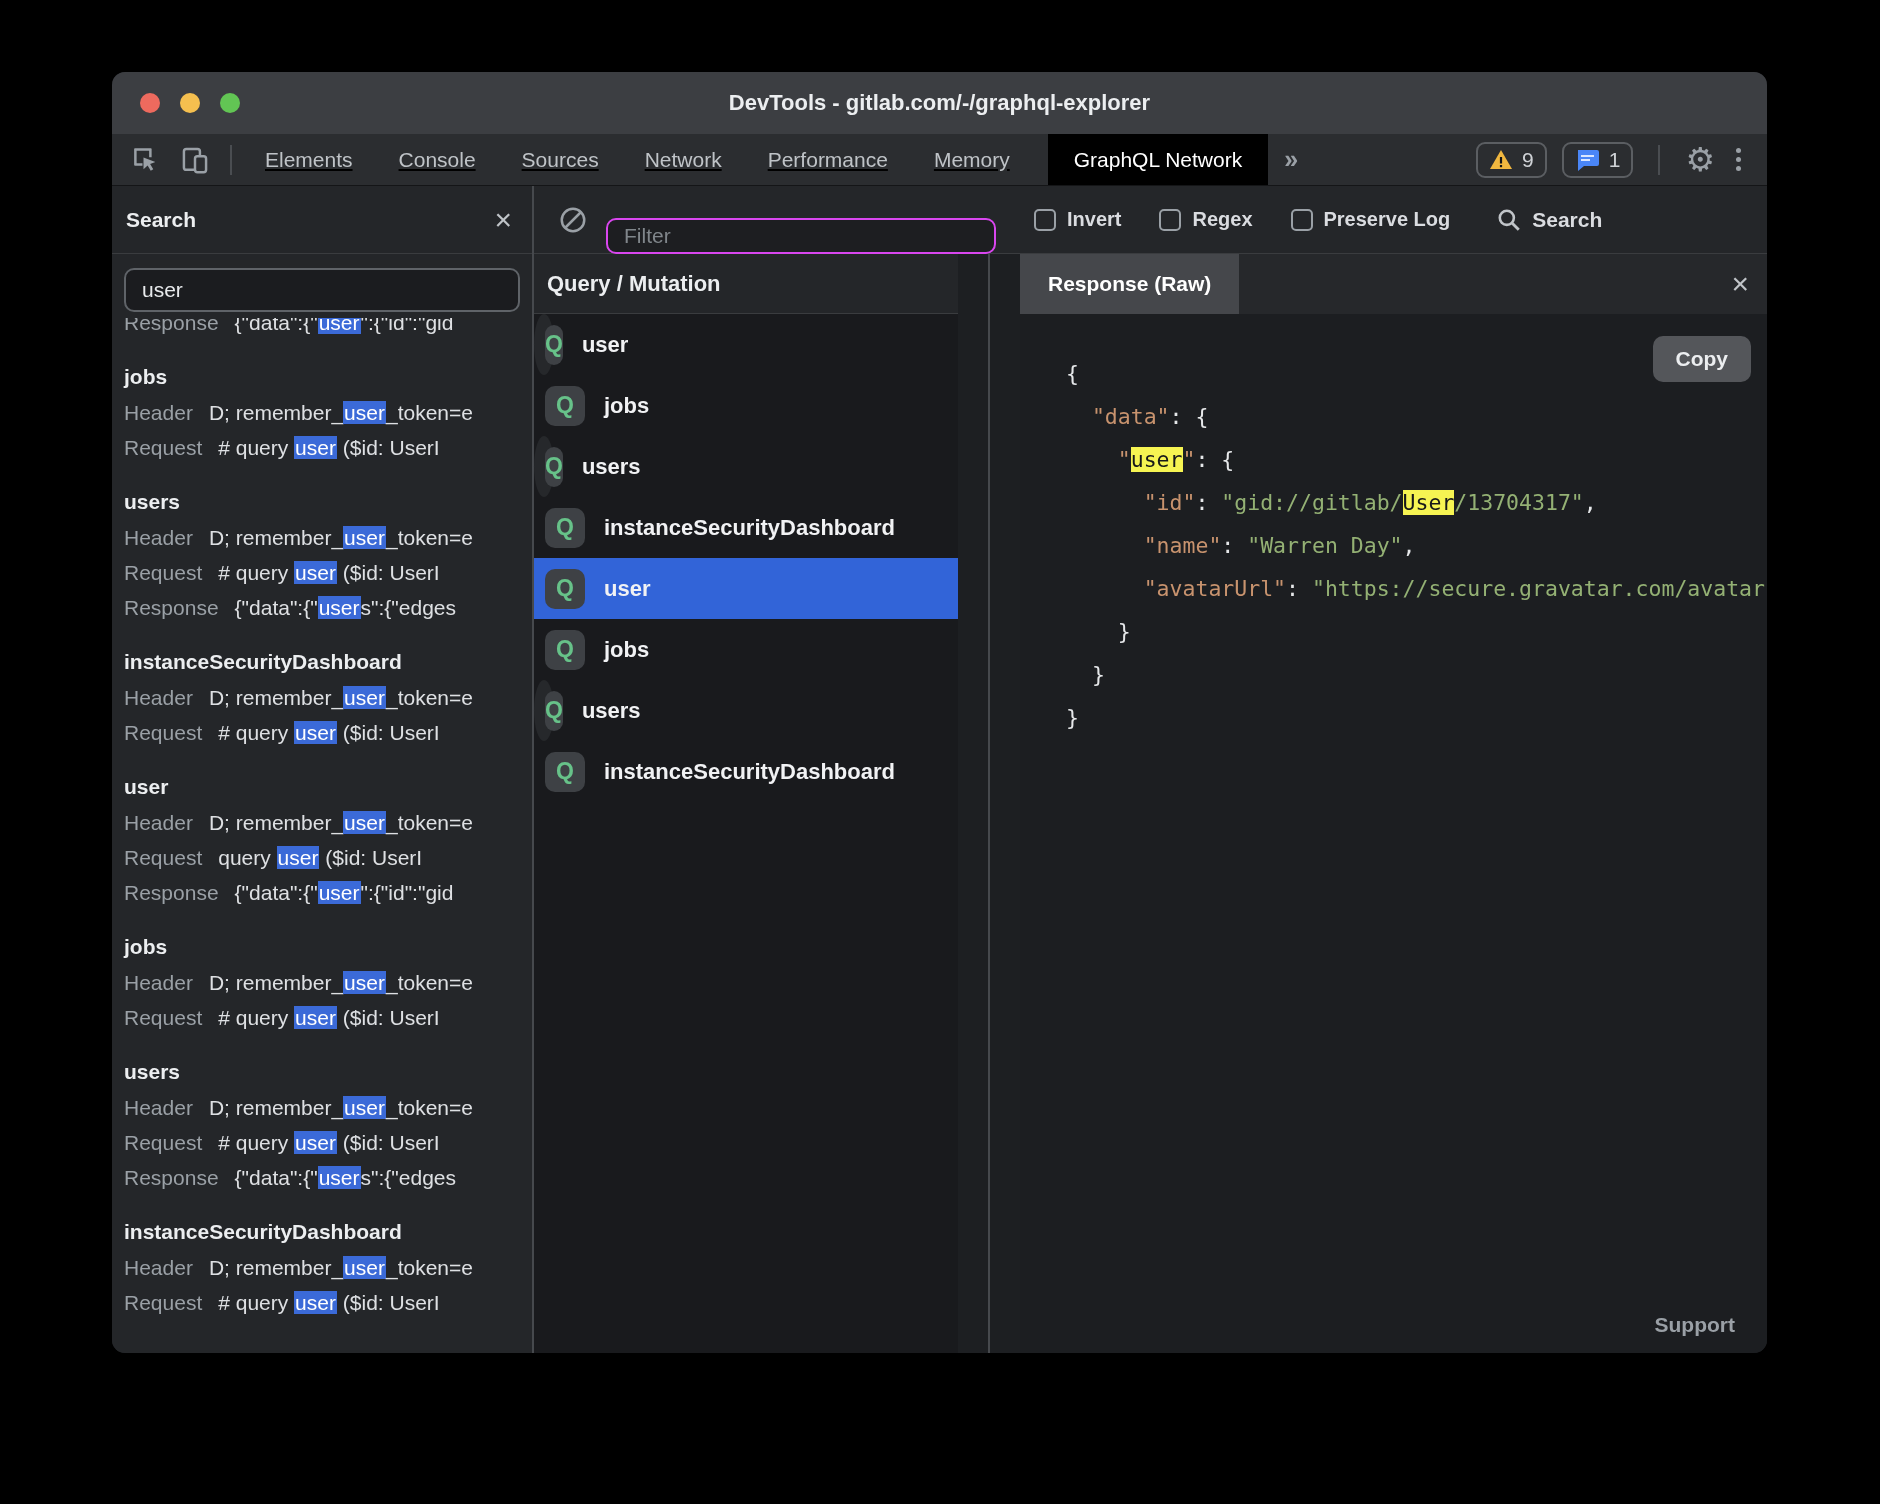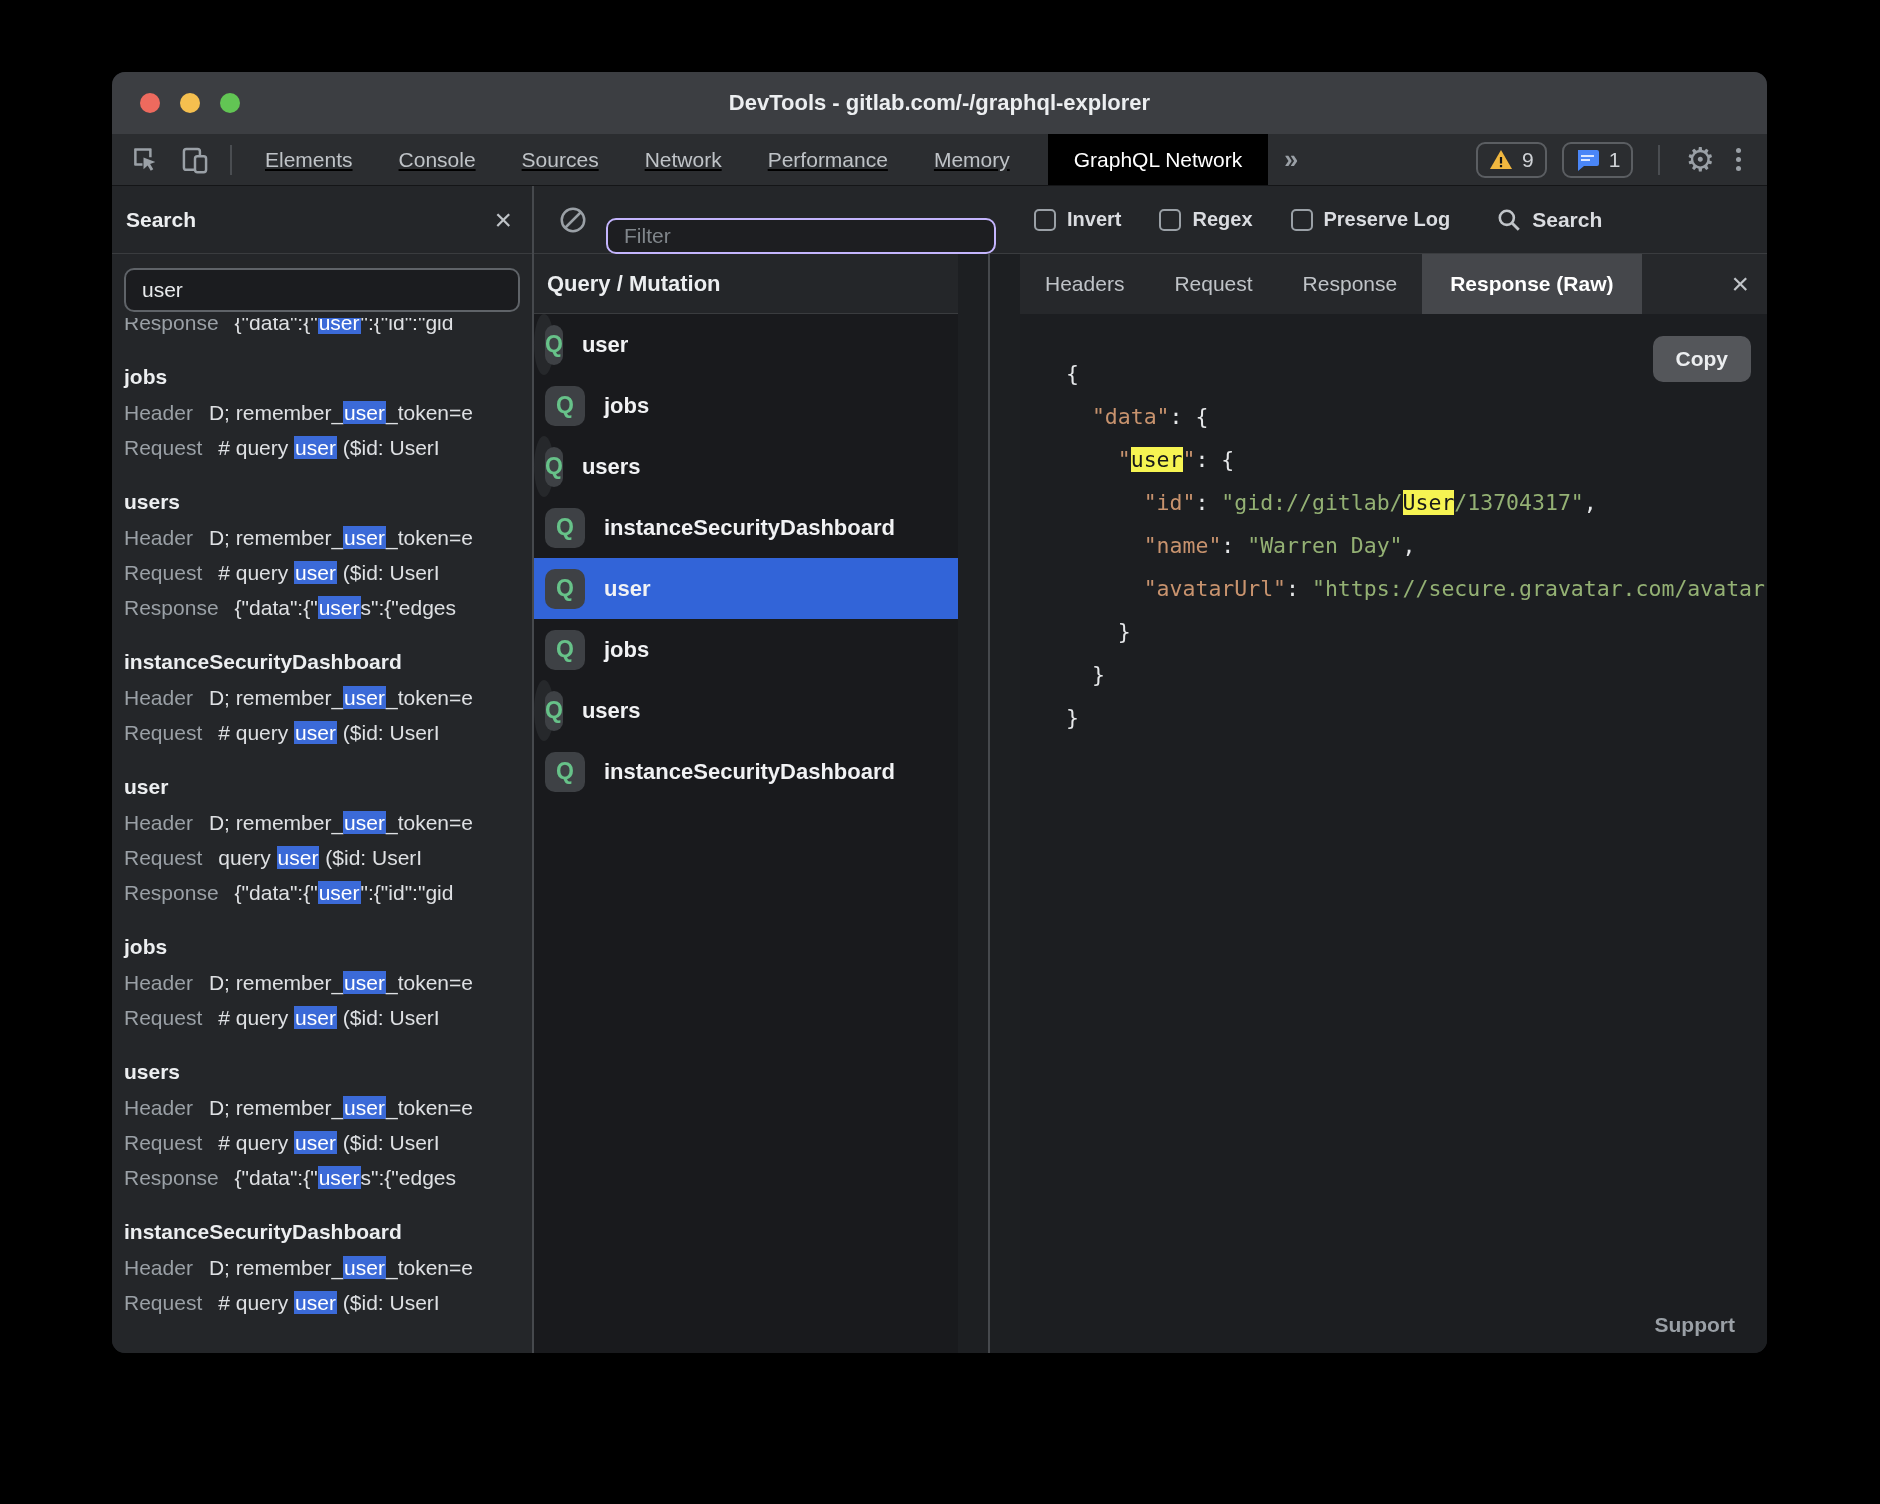--- a/index.html
+++ b/index.html
@@ -52,21 +52,21 @@
   .line { line-height:35px; font-size:21px; white-space:nowrap; overflow:hidden; }
   .line .lbl { color:#9aa0a6; margin-right:16px; }
   .line .val { color:#dee0e3; }
   .hl { background:#3b6ad8; color:#fff; padding:0 1px; }
 
   
   .right-stack { flex:1; display:flex; flex-direction:column; }
   .filter-row { height:68px; flex:none; background:#242629; border-bottom:1px solid #3a3c3f;
                 display:flex; align-items:center; }
   .clear-icon { margin-left:24px; display:flex; align-items:center; }
-  .filter-input { margin-left:18px; width:390px; height:36px; border:2px solid #c4b5fd; border-radius:10px;
+  .filter-input { margin-left:18px; width:390px; height:36px; border:2px solid #d946ef; border-radius:10px;
                   background:#1d1e21; color:#e8eaec; font-size:21px; padding:0 16px; outline:none;
                   font-family:"Liberation Sans", sans-serif;margin-top:33px; }
   .filter-input::placeholder { color:#80868b; }
   .cb-group { display:flex; align-items:center; gap:11px; margin-left:38px; }
   .cb-box { width:22px; height:22px; border:2px solid #9aa0a6; border-radius:5px; }
   .cb-label { color:#dadce0; font-size:20px; font-weight:bold; }
   .search-group { display:flex; align-items:center; gap:10px; margin-left:46px; }
   .search-group .cb-label { font-size:21px; }
 
   .panes { flex:1; display:flex; min-height:0;gap:30px; }
@@ -295,25 +295,20 @@
                 <div class="qbadge">Q</div>
                 <span class="qlabel">instanceSecurityDashboard</span>
               </div>
             </div>
         </div>
 
         <div class="vdiv"></div>
 
         <div class="right">
           <div class="rtabs">
-            <div id="rtabs-list" style="display:flex;align-items:stretch;">
-                <div class="rtab">Headers</div>
-                <div class="rtab">Request</div>
-                <div class="rtab">Response</div>
-              </div>
             <div class="rtab active">Response (Raw)</div>
             <div class="rclose">
               <span class="xbtn">×</span>
             </div>
           </div>
           <div class="rcontent">
             <div class="copy-btn">Copy</div>
             <pre class="json" id="json-code"><div class="jline"><span class="tk-p">{</span></div><div class="jline"><span class="tk-p">  </span><span class="tk-k">"data"</span><span class="tk-p">: {</span></div><div class="jline"><span class="tk-p">    </span><span class="tk-k">"</span><span class="tk-hk">user</span><span class="tk-k">"</span><span class="tk-p">: {</span></div><div class="jline"><span class="tk-p">      </span><span class="tk-k">"id"</span><span class="tk-p">: </span><span class="tk-s">"gid://gitlab/</span><span class="tk-hs">User</span><span class="tk-s">/13704317"</span><span class="tk-p">,</span></div><div class="jline"><span class="tk-p">      </span><span class="tk-k">"name"</span><span class="tk-p">: </span><span class="tk-s">"Warren Day"</span><span class="tk-p">,</span></div><div class="jline"><span class="tk-p">      </span><span class="tk-k">"avatarUrl"</span><span class="tk-p">: </span><span class="tk-s">"https://secure.gravatar.com/avatar</span></div><div class="jline"><span class="tk-p">    }</span></div><div class="jline"><span class="tk-p">  }</span></div><div class="jline"><span class="tk-p">}</span></div></pre>
             <div class="support">Support</div>
           </div>

